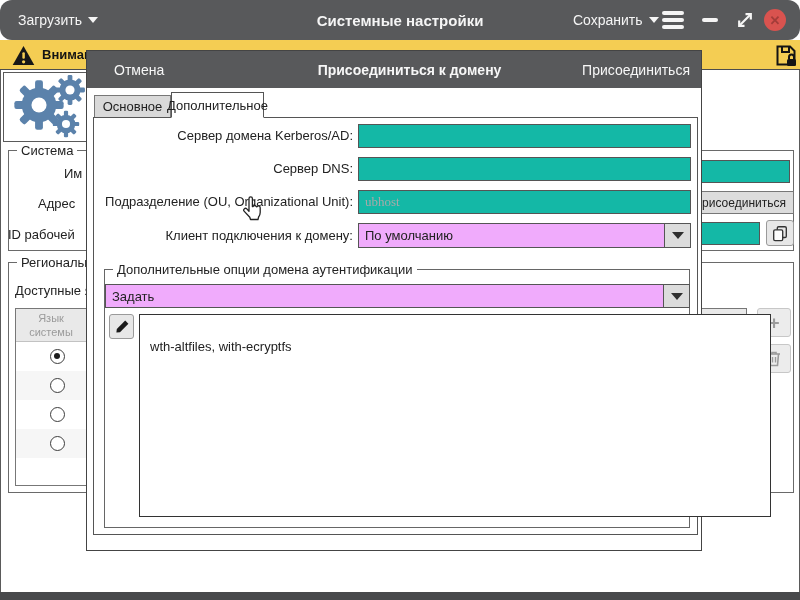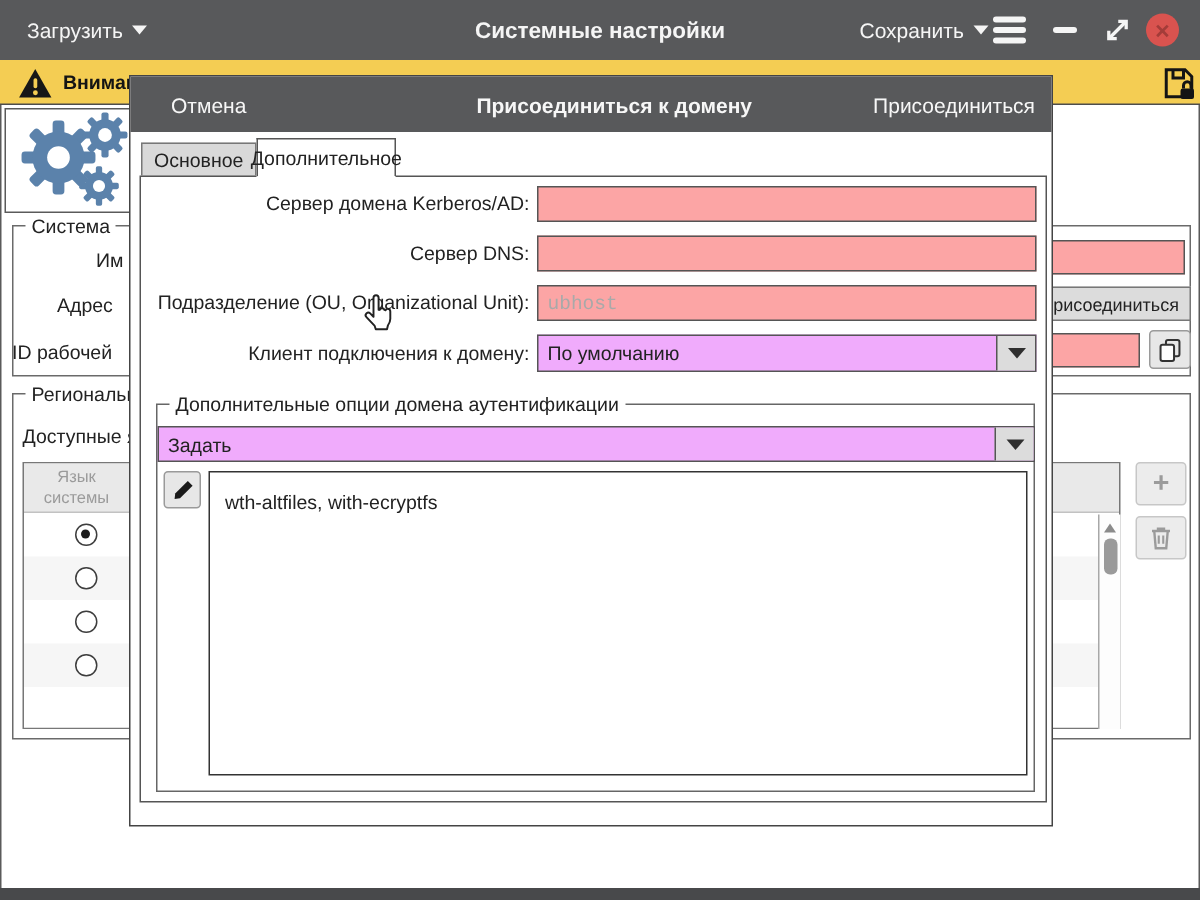--- a/index.html
+++ b/index.html
@@ -2,21 +2,21 @@
 <html><head>
 <meta charset="utf-8">
 <style>
   * { margin:0; padding:0; box-sizing:border-box; }
   body { font-family:"Liberation Sans", sans-serif; background:#888; }
   .screen { position:relative; width:800px; height:600px; background:#fff; overflow:hidden;
             font-family:"Liberation Sans", sans-serif; }
   .abs { position:absolute; }
 
   
-  .titlebar { left:0; top:0; width:800px; height:40px; background:#58595b; color:#f5f5f5; }
+  .titlebar { left:0; top:0; width:800px; height:40px; background:#58595b; color:#f5f5f5;border-radius:12px; }
   .tb-item { position:absolute; top:0; height:40px; display:flex; align-items:center; gap:6px;
              font-size:14px; color:#f5f5f5; cursor:default; }
   .tb-title { left:0; width:800px; justify-content:center; font-weight:bold; font-size:15px; pointer-events:none; }
   .caret-down { width:0; height:0; border-left:5px solid transparent; border-right:5px solid transparent;
                 border-top:6px solid #f5f5f5; display:inline-block; }
   .hamburger { display:flex; flex-direction:column; gap:3.5px; }
   .hamburger span { width:22px; height:3.5px; background:#f5f5f5; border-radius:2px; }
   .min-bar { width:16px; height:3.5px; background:#f5f5f5; border-radius:2px; }
   .close-btn { width:22px; height:22px; border-radius:50%; background:#d9534f; display:flex;
                align-items:center; justify-content:center; color:#a33c39; font-weight:bold; font-size:13px; }
@@ -31,22 +31,22 @@
   .bottombar { left:0; top:592px; width:800px; height:8px; background:#48494b; }
 
   .gearbox { left:3px; top:72px; width:114px; height:70px; background:#fff; border:1px solid #5a5a5a; }
   .gear { position:absolute; color:#5b82ab; }
 
   .fset { position:absolute; border:1px solid #6a6a6a; background:transparent; }
   .fset-legend { position:absolute; top:-8px; left:8px; background:#fff; padding:0 4px;
                  font-size:13px; color:#222; white-space:nowrap; }
 
   .frag-label { position:absolute; font-size:13px; color:#222; white-space:nowrap; }
-  .txt-input { position:absolute; background:#fca5a5; border:1px solid #555; font-size:13px;
-               padding:0 6px; font-family:Liberation Mono, monospace; color:#222; }
+  .txt-input { position:absolute; background:#14b8a6; border:1px solid #555; font-size:13px;
+               padding:0 6px; font-family:Liberation Serif, serif; color:#222; }
   .txt-input::placeholder { color:#a9a9a9; }
   .gray-btn { position:absolute; background:#dcdcdc; border:1px solid #777; font-size:12px; color:#222;
               display:flex; align-items:center; justify-content:flex-end; padding-right:7px; }
   .sq-btn { position:absolute; background:#e7e7e7; border:1px solid #9a9a9a; border-radius:3px;
             display:flex; align-items:center; justify-content:center; }
   .dis-btn { position:absolute; background:#ececec; border:1px solid #c7c7c7; border-radius:3px;
              display:flex; align-items:center; justify-content:center; color:#9b9b9b;
              font-size:19px; font-weight:bold; }
 
   
@@ -84,22 +84,22 @@
   .m-input { position:absolute; left:271px; width:333px; height:24px; }
 
   .selectbox { position:absolute; background:#f0abfc; border:1px solid #555; font-size:13px; color:#222;
                display:flex; align-items:center; padding-left:6px; }
   .sel-arrow { position:absolute; right:0; top:0; bottom:0; width:26px; background:#dcdcdc;
                border-left:1px solid #555; display:flex; align-items:center; justify-content:center; }
   .sel-arrow i { width:0; height:0; border-left:6px solid transparent; border-right:6px solid transparent;
                  border-top:7px solid #2f2f2f; }
 
   .authbox { position:absolute; left:17px; top:218px; width:586px; height:259px; border:1px solid #666; }
-  .optarea { position:absolute; left:52px; top:263px; width:546px; height:203px; border:1px solid #333;
-             background:#fff; font-size:13px; color:#222; padding:12px 10px; }
+  .optarea { position:absolute; left:52px; top:263px; width:632px; height:203px; border:1px solid #333;
+             background:#fff; font-size:13px; color:#222; padding:24px 10px; }
   .pencil-btn { left:22px; top:263px; width:25px; height:25px; }
 
   .cursor { z-index:30; pointer-events:none; }
 </style>
 </head>
 <body>
 
 <svg width="0" height="0" style="position:absolute">
   <defs>
     <g id="gear-shape">

